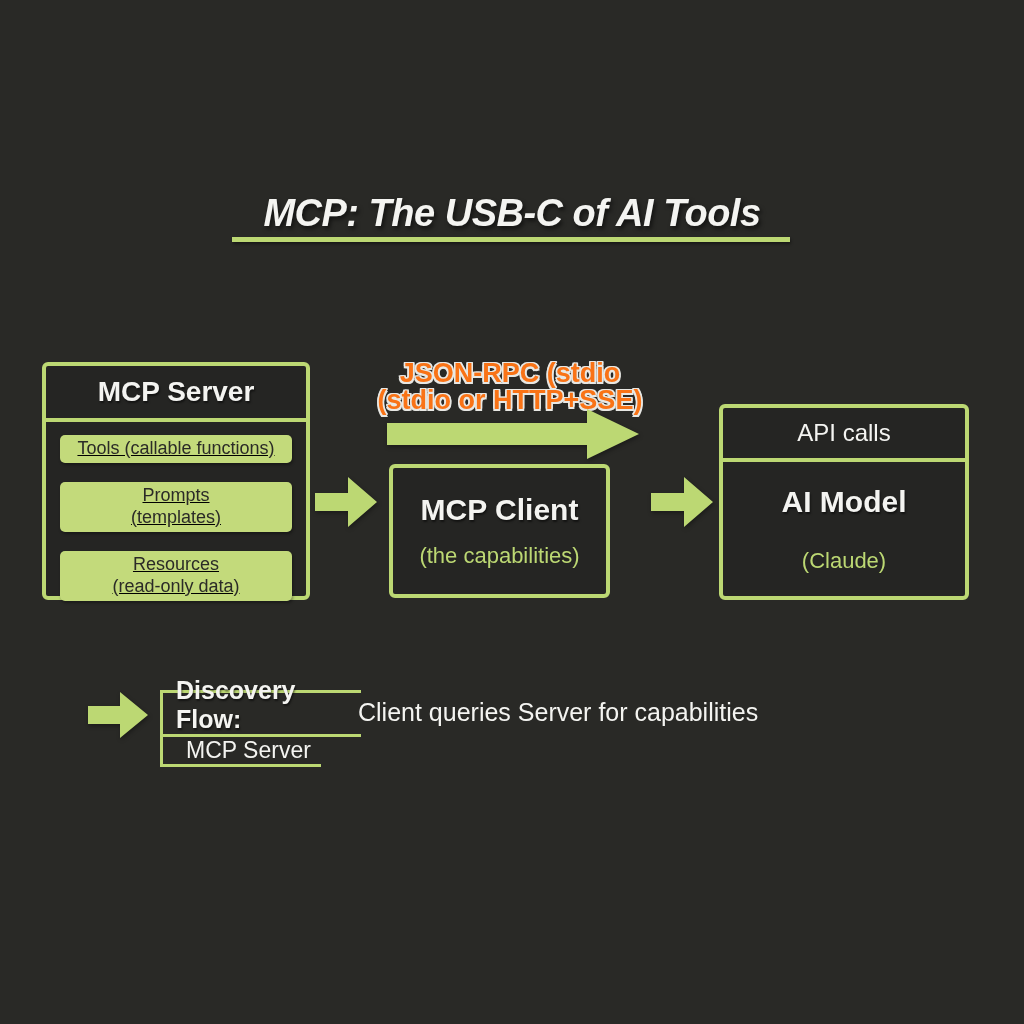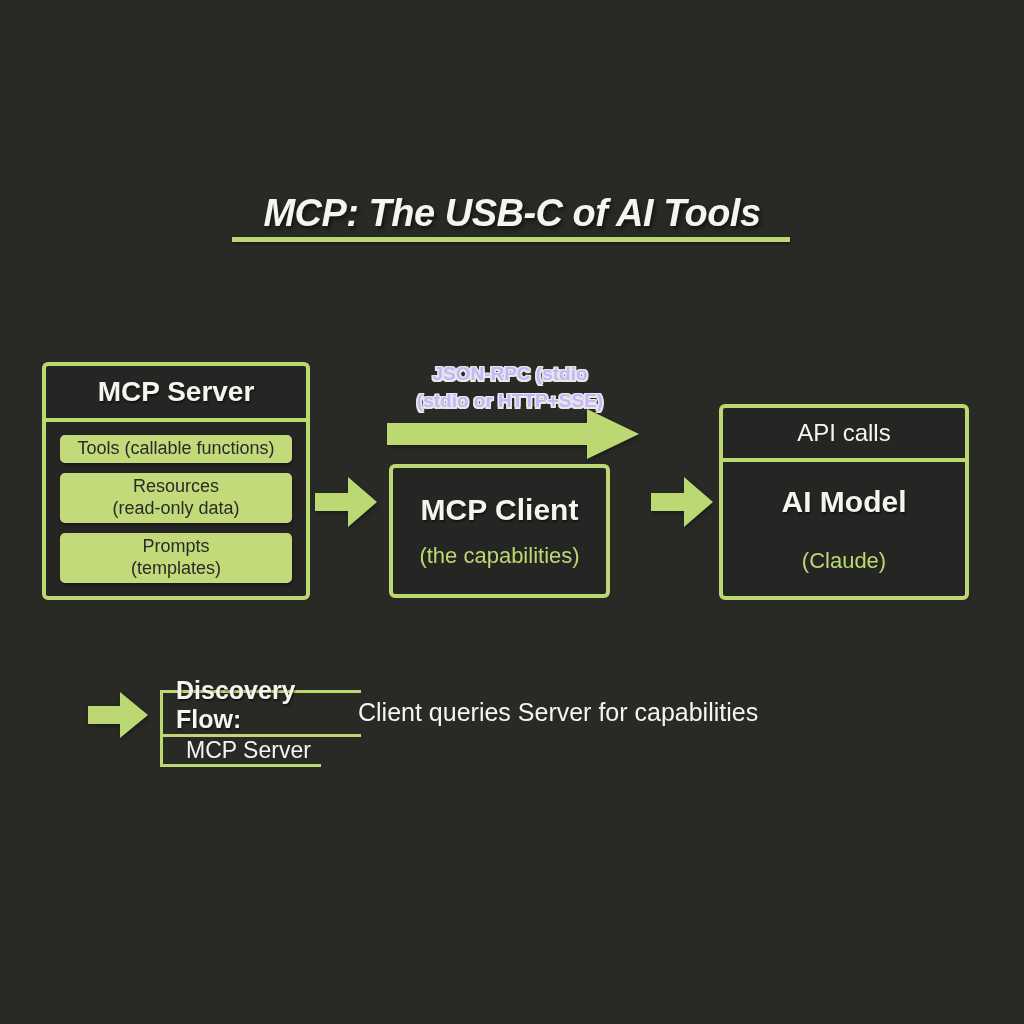--- a/index.html
+++ b/index.html
@@ -44,40 +44,41 @@
 
   
   .server-box{left:42px;top:362px;width:268px;height:238px;}
   .server-header{
     height:56px;display:flex;align-items:center;justify-content:center;
     border-bottom:4px solid var(--accent-green);
     font-size:28px;font-weight:bold;color:var(--text-white);
     text-shadow:1px 2px 2px rgba(0,0,0,0.5);
   }
   .server-items{
-    display:flex;flex-direction:column;gap:10px;
+    display:flex;flex-direction:column;gap:19px;
     padding:13px 14px 12px 14px;
+    text-decoration:underline;
   }
   .pill{
     background:var(--pill-green);
     color:var(--text-dark);
     border-radius:5px;
     text-align:center;
     font-size:18px;line-height:1.22;
     padding:3px 4px;
     white-space:pre-line;
     box-shadow:1px 2px 3px rgba(0,0,0,0.35);
   }
 
   
   .transport-label{
     position:absolute;left:360px;top:360px;width:300px;
     text-align:center;
-    font-size:19px;font-weight:bold;line-height:27px;
-    color:#c4b5fd;
+    font-size:27px;font-weight:bold;line-height:27px;
+    color:#f97316;
     text-shadow:
       -1.5px -1.5px 0 #e8e8e4, 1.5px -1.5px 0 #e8e8e4,
       -1.5px  1.5px 0 #e8e8e4, 1.5px  1.5px 0 #e8e8e4,
        0 -1.5px 0 #e8e8e4, 0 1.5px 0 #e8e8e4,
       -1.5px 0 0 #e8e8e4, 1.5px 0 0 #e8e8e4;
   }
 
   
   .arrow{position:absolute;color:var(--accent-green);}
   .arrow svg{display:block;filter:drop-shadow(1px 2px 2px rgba(0,0,0,0.35));}
@@ -134,24 +135,24 @@
 
 <div class="canvas">
 
   <h1 class="title">MCP: The USB-C of AI Tools</h1>
   <div class="title-underline"></div>
 
   <div class="gbox server-box">
     <div class="server-header">MCP Server</div>
     <div class="server-items">
       <div class="pill">Tools (callable functions)</div>
+      <div class="pill">Prompts
+(templates)</div>
       <div class="pill">Resources
 (read-only data)</div>
-      <div class="pill">Prompts
-(templates)</div>
     </div>
   </div>
 
   <div class="transport-label">
     <div>JSON-RPC (stdio</div>
     <div>(stdio or HTTP+SSE)</div>
   </div>
 
   <div class="arrow" style="left:387px;top:409px;">
     <svg width="252" height="50" viewBox="0 0 252 50">

